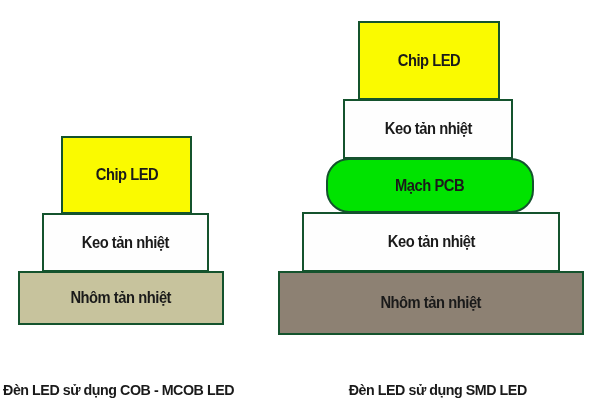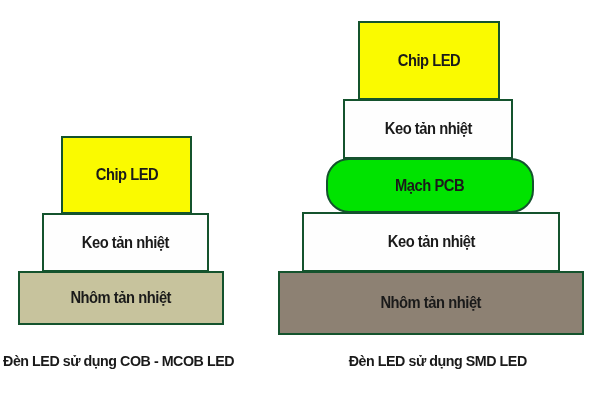--- a/index.html
+++ b/index.html
@@ -26,21 +26,21 @@
   .layer-label {
     font-weight: 700;
     font-size: 16px;
     color: #1a1a1a;
     letter-spacing: -0.5px;
     transform: scaleX(0.92);
     white-space: nowrap;
   }
   .caption {
     position: absolute;
-    top: 350px;
+    top: 379px;
     height: 22px;
     display: flex;
     align-items: center;
     justify-content: center;
     font-weight: 700;
     font-size: 15.5px;
     color: #1a1a1a;
     letter-spacing: -0.5px;
     white-space: nowrap;
     text-align: center;

